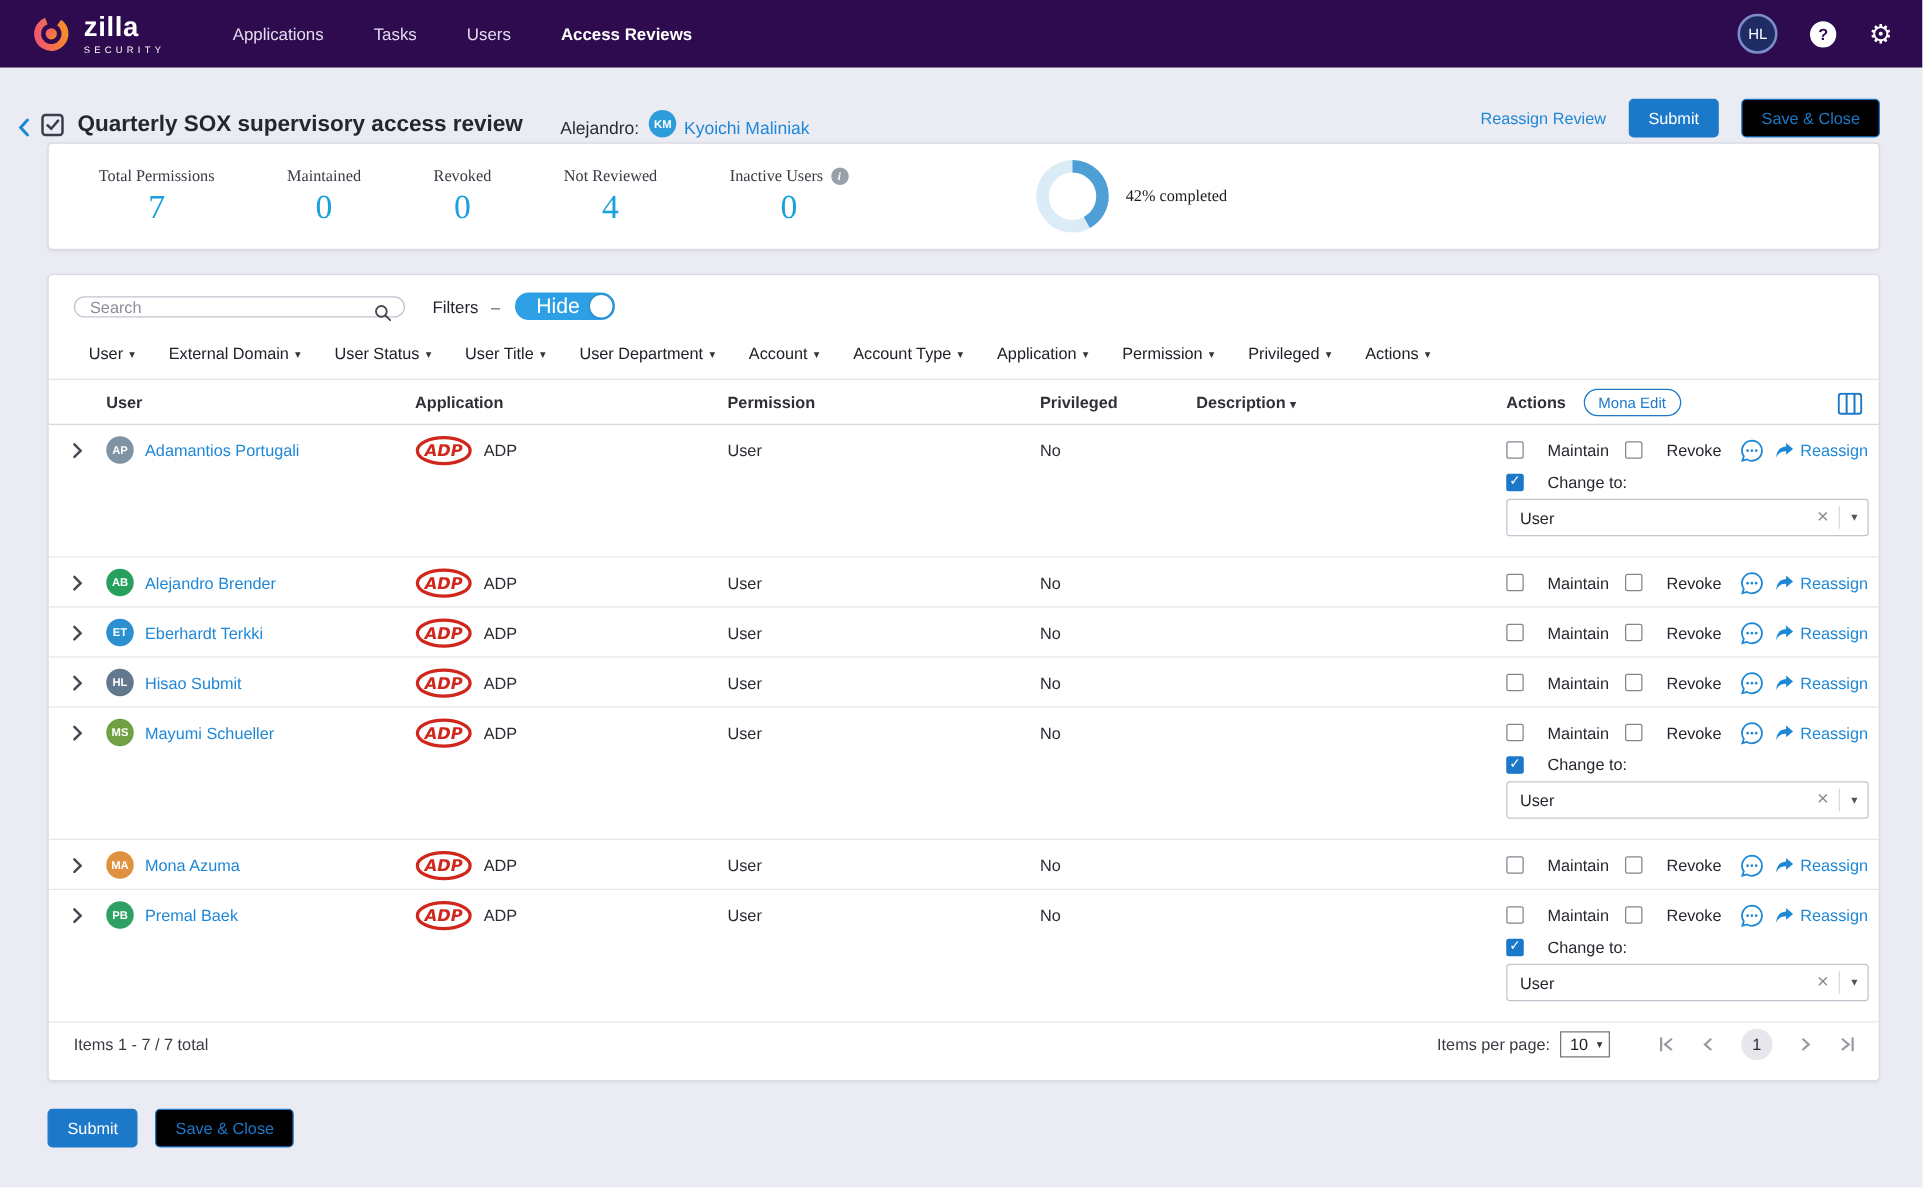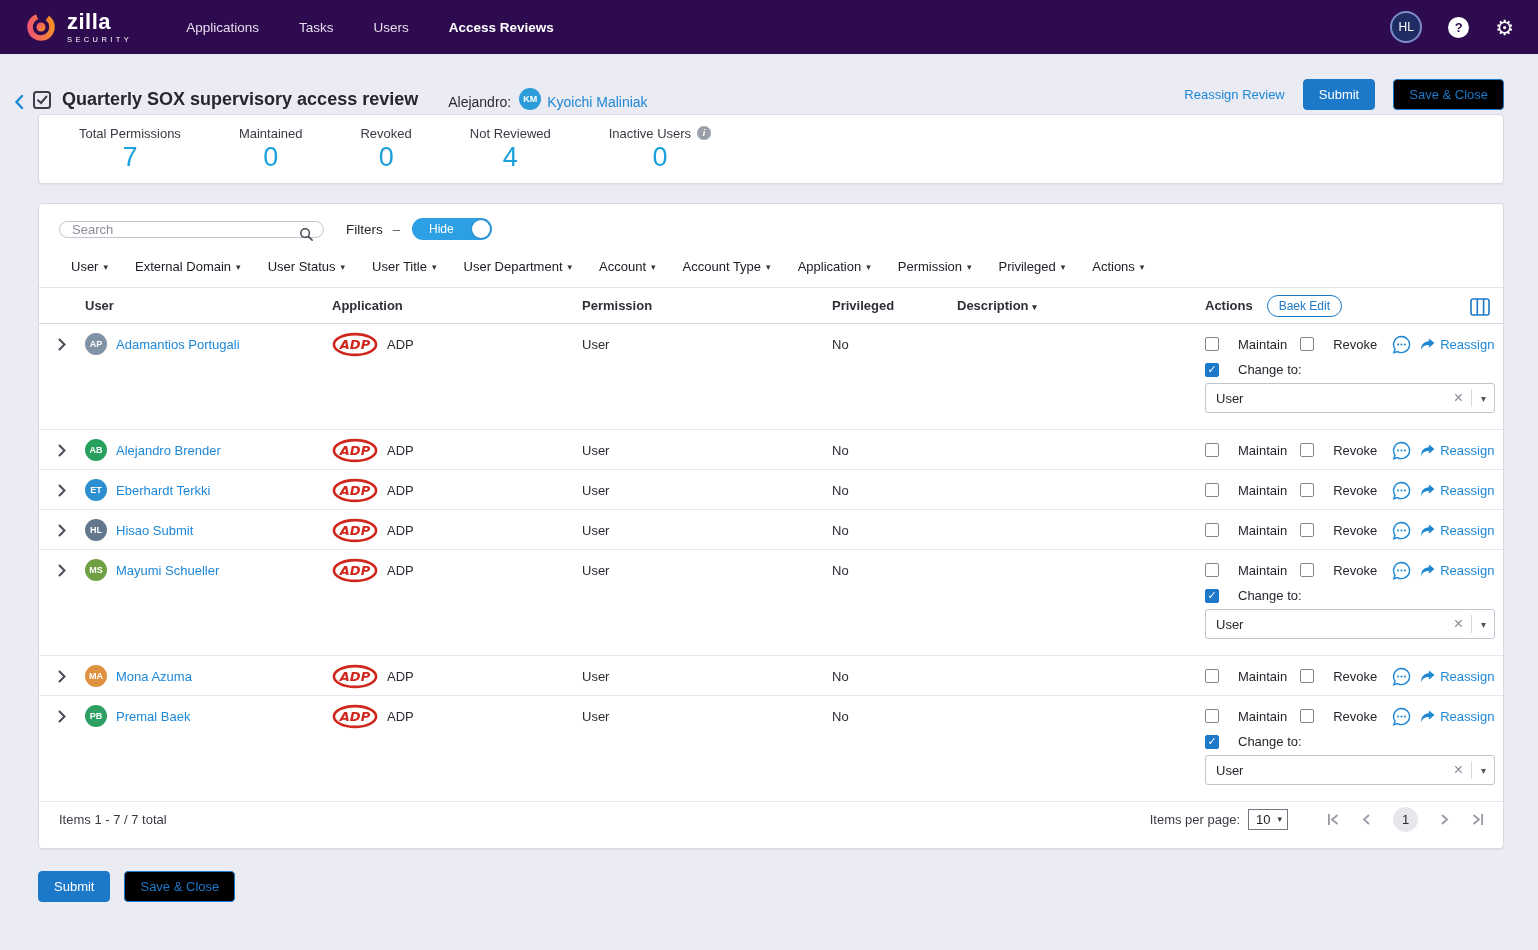--- a/index.html
+++ b/index.html
@@ -36,39 +36,39 @@
   .reviewer-name { font-size:14px; }
   .header-right { margin-left:auto; display:flex; align-items:center; gap:18px; }
   .btn { border-radius:4px; font-size:13px; padding:7px 15px; cursor:pointer; border:1px solid var(--accent,#1c78c8); font-family:inherit; }
   .btn-primary { background:var(--accent,#1c78c8); color:#fff; }
   .btn-outline { background:#000000; color:var(--accent,#1c78c8); }
 
   
   .card { background:#fff; border:1px solid #d9d9e3; border-radius:4px; box-shadow:0 1px 2px rgba(20,20,40,.05); }
 
   
-  .stats-card { margin:4px 34px 0 38px; height:70px; display:flex; align-items:center; padding:0 40px; }
+  .stats-card { margin:4px 34px 0 38px; height:86px; display:flex; align-items:center; padding:0 40px;font-family:Liberation Serif, serif; }
   .stat { display:flex; flex-direction:column; align-items:center; gap:1px; margin-right:58px; }
   .stat-label { font-size:13px; color:#3a3a44; display:flex; gap:6px; align-items:center; white-space:nowrap; }
   .stat-value { font-size:27px; color:var(--stat-value,#1aa0da); }
   .info-icon { width:14px; height:14px; border-radius:50%; background:#9aa0aa; color:#fff; font-size:9px; font-style:italic; font-weight:bold; display:inline-flex; align-items:center; justify-content:center; }
   .donut-wrap { display:flex; align-items:center; gap:12px; margin-left:90px; }
   .donut-label { font-size:13px; color:#1c1c22; }
 
   
   .table-card { margin:19px 34px 0 38px; }
   .toolbar { display:flex; align-items:center; padding:14px 20px 10px; }
   .search-box { position:relative; width:265px; }
   .search-input { width:100%; height:17px; border:1px solid #c3c3cf; border-radius:14px; padding:0 32px 0 12px; font-family:inherit; font-size:13px; color:#333; background:#fff; outline:none; }
   .search-input::placeholder { color:#8d8d98; }
   .search-icon { position:absolute; right:10px; top:6px; display:flex; }
   .filters-label { margin-left:22px; font-size:13.5px; color:#26262e; }
   .filters-dash { margin-left:10px; color:#555; }
   .toggle { margin-left:12px; width:80px; height:22px; border-radius:11px; background:var(--toggle,#2d9fe4); position:relative; display:flex; align-items:center; cursor:pointer; }
-  .toggle-label { color:#fff; font-size:12px; margin-left:17px; }
+  .toggle-label { color:#fff; font-size:17px; margin-left:17px; }
   .toggle-knob { position:absolute; right:2px; top:2px; width:18px; height:18px; border-radius:50%; background:#fff; box-shadow:0 0 2px rgba(0,0,0,.35); }
   .filter-row { display:flex; gap:27px; padding:9px 20px 13px 32px; }
   .filter-dd { font-size:13px; color:#202028; cursor:pointer; display:flex; gap:5px; align-items:center; white-space:nowrap; }
   .caret { font-size:9px; color:#33333d; }
 
   .thead, .trow { display:grid; grid-template-columns:46px 247px 250px 250px 125px 248px 300px; }
   .thead { border-top:1px solid #e3e3ea; border-bottom:1px solid #d6d6e0; align-items:center; height:37px; font-weight:bold; color:#2f2f38; position:relative; font-size:13px; }
   .th-actions { display:flex; align-items:center; gap:14px; }
   .bulk-edit-btn { border:1px solid var(--accent,#1c78c8); color:var(--accent,#1c78c8); background:#fff; border-radius:12px; font-size:12px; padding:3px 11px; cursor:pointer; font-family:inherit; }
   .col-picker { position:absolute; right:13px; top:10px; cursor:pointer; display:flex; }
@@ -181,20 +181,27 @@
       </div>
       <div class="stat">
         <div class="stat-label">Not Reviewed</div>
         <div class="stat-value">4</div>
       </div>
       <div class="stat">
         <div class="stat-label">Inactive Users <span class="info-icon">i</span></div>
         <div class="stat-value">0</div>
       </div>
     </div>
+  <div class="donut-wrap">
+    <svg width="62" height="62" viewBox="0 0 62 62">
+      <circle cx="31" cy="31" r="24" fill="none" stroke="#dcecf7" stroke-width="10"></circle>
+      <circle id="donut-arc" cx="31" cy="31" r="24" fill="none" stroke="#4d9fd6" stroke-width="10" transform="rotate(-90 31 31)" stroke-dasharray="63.3 150.8"></circle>
+    </svg>
+    <span class="donut-label">42% completed</span>
+  </div>
 </div>
 
 <div class="card table-card">
 
   <div class="toolbar">
     <div class="search-box">
       <input class="search-input" type="text" placeholder="Search" style="">
       <span class="search-icon">
         <svg width="15" height="15" viewBox="0 0 16 16">
             <circle cx="6.5" cy="6.5" r="4.6" fill="none" stroke="#4a4a55" stroke-width="1.6"></circle>
@@ -259,21 +266,21 @@
 
   <div class="thead">
     <div class="cell"></div>
     <div class="cell">User</div>
     <div class="cell">Application</div>
     <div class="cell">Permission</div>
     <div class="cell">Privileged</div>
     <div class="cell"><span>Description</span> <span class="caret">▾</span></div>
     <div class="cell th-actions">
       <span>Actions</span>
-      <button class="bulk-edit-btn">Baek Edit</button>
+      <button class="bulk-edit-btn">Mona Edit</button>
     </div>
     <span class="col-picker">
       <svg width="20" height="18" viewBox="0 0 20 18">
           <rect x="1" y="1" width="18" height="16" rx="2" fill="none" stroke="#1c78c8" stroke-width="1.6"></rect>
           <line x1="7.3" y1="1" x2="7.3" y2="17" stroke="#1c78c8" stroke-width="1.6"></line>
           <line x1="13.6" y1="1" x2="13.6" y2="17" stroke="#1c78c8" stroke-width="1.6"></line>
         </svg>
     </span>
   </div>
 

